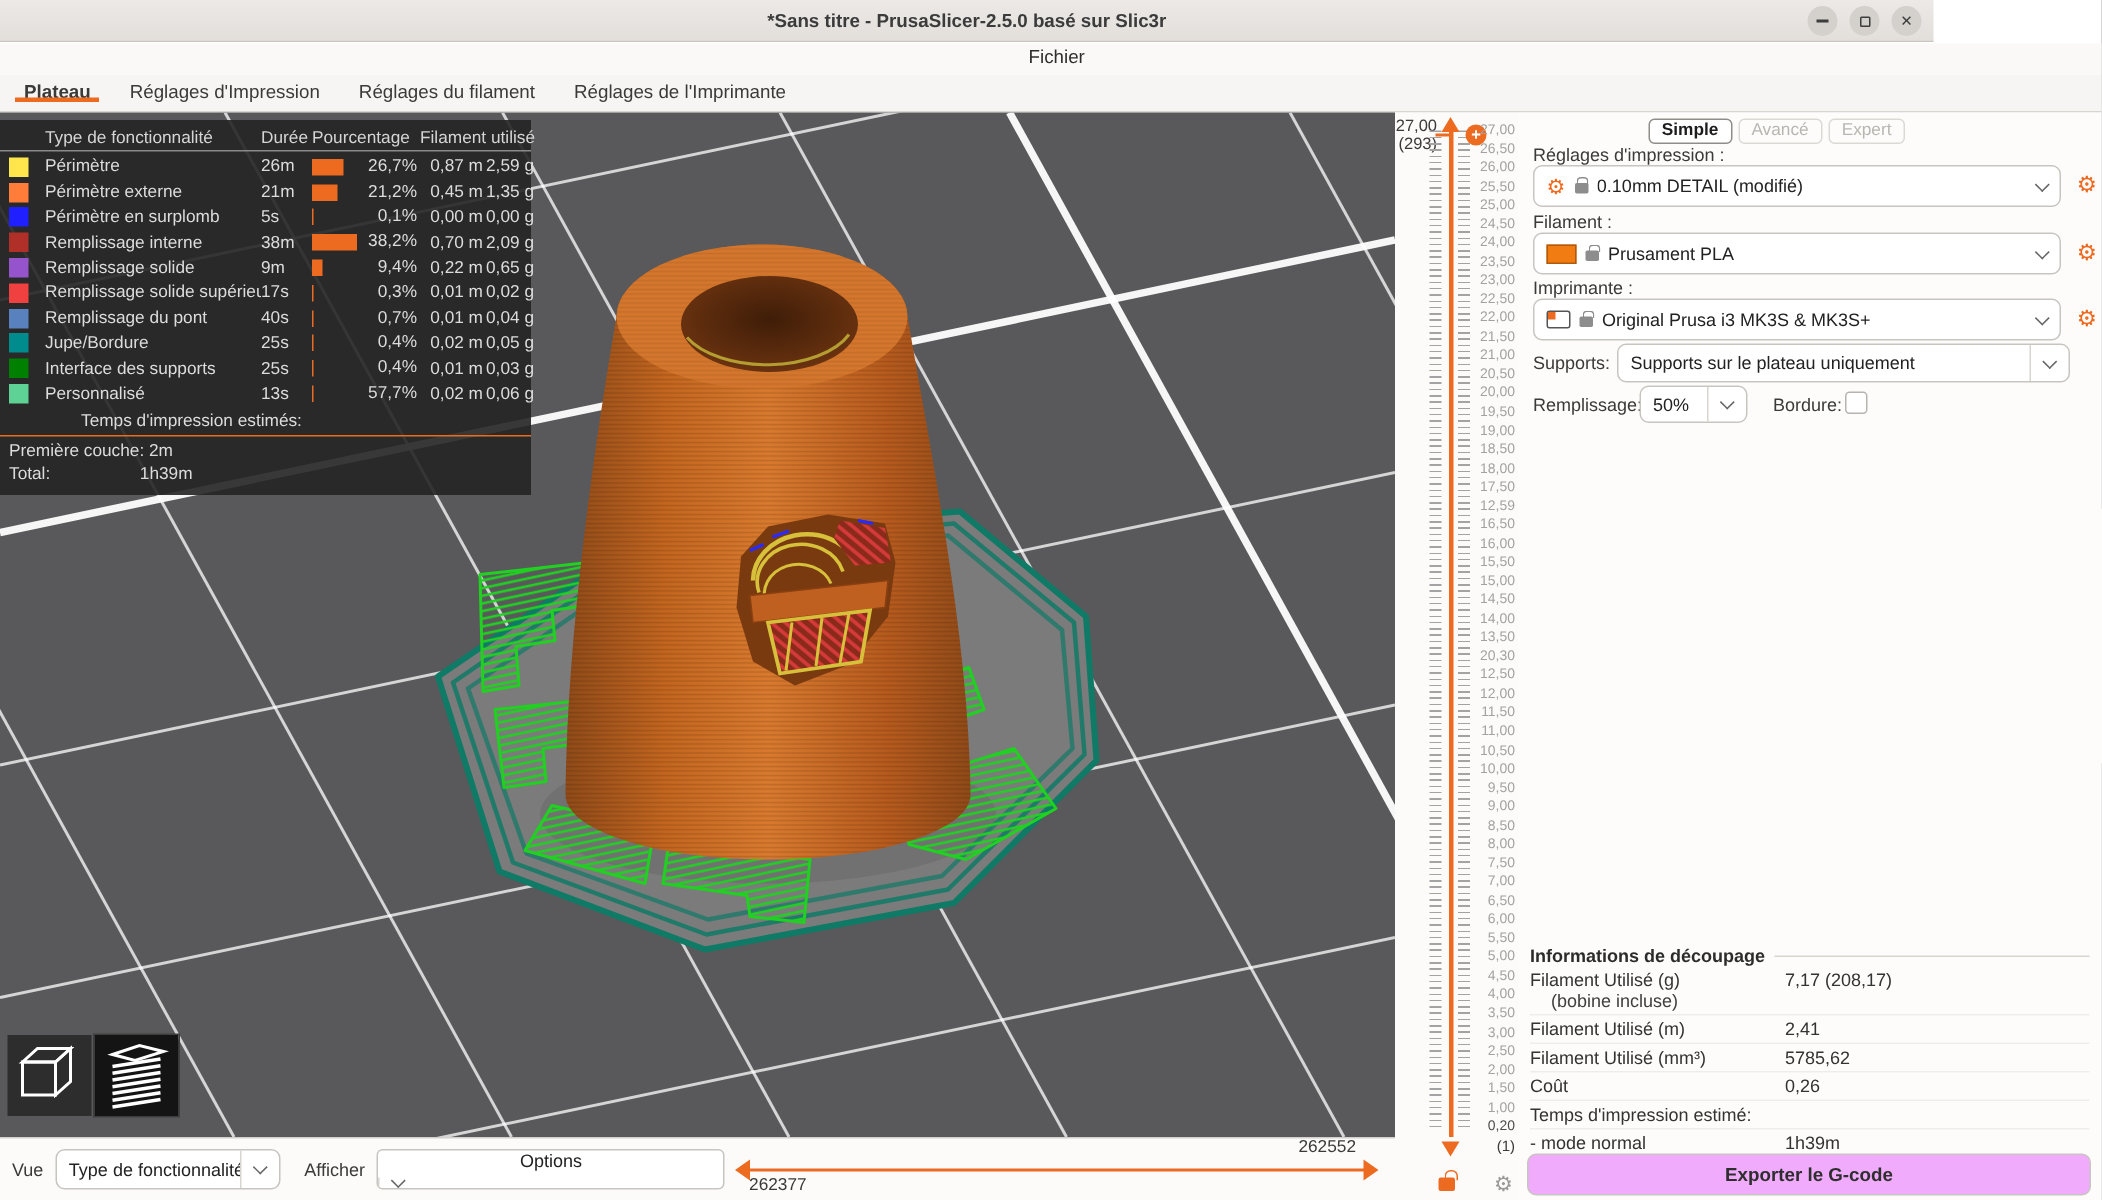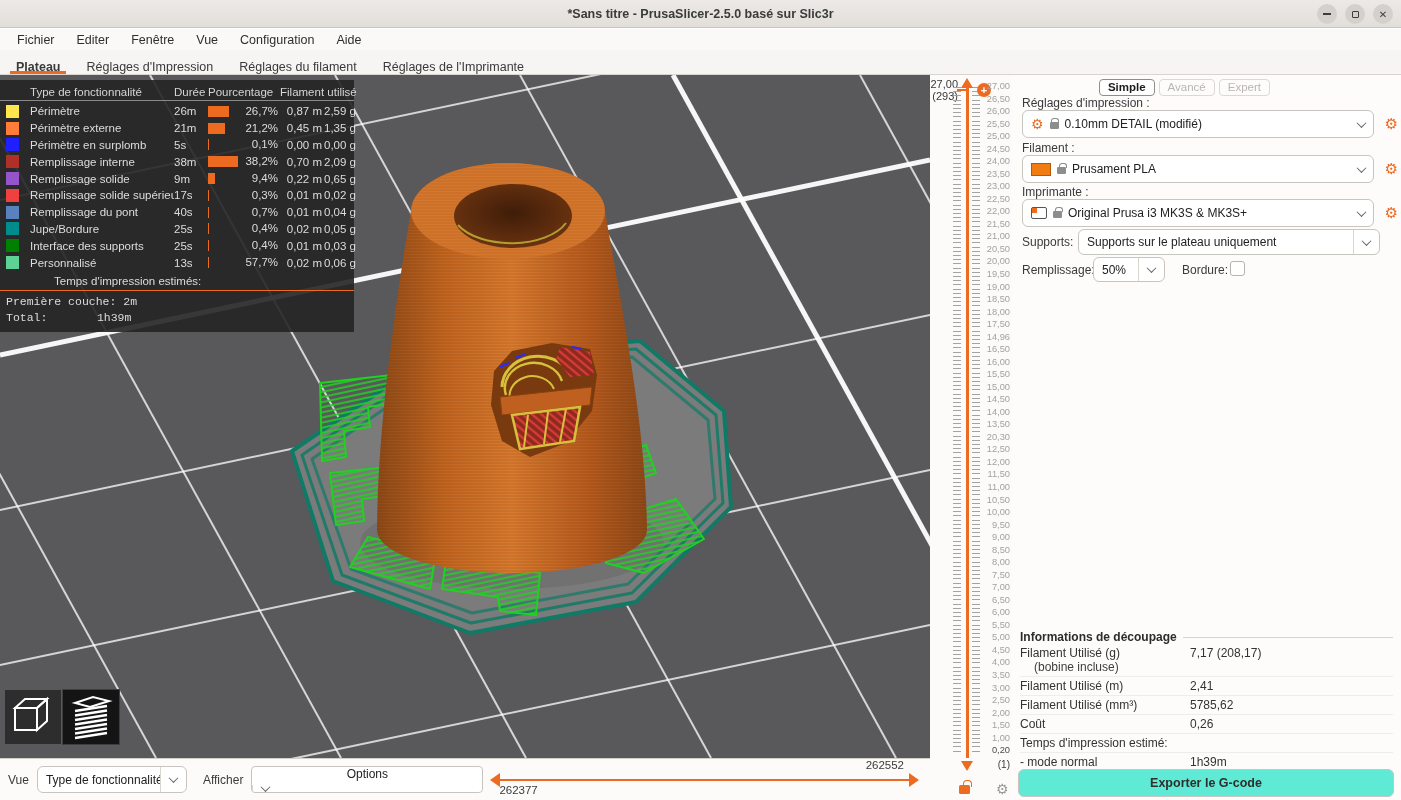--- a/index.html
+++ b/index.html
@@ -1,37 +1,37 @@
 <!DOCTYPE html>
 <html style="--accent: #ED6B21; --viewport-bg: #59595B; --grid-line: #FFFFFF; --bed-inner: #7B7B7B; --model-orange: #C86A28; --model-orange-light: #DD7E33; --model-orange-dark: #9E511C; --model-top: #D4762C; --hole-dark: #5E2C0C; --support-green: #21D121; --brim-teal: #0F7A66; --infill-yellow: #D7C13B; --infill-red: #C83232; --overhang-blue: #2A2AFF;"><head>
 <meta charset="utf-8">
 <style>
   * { margin:0; padding:0; box-sizing:border-box; }
   html,body { width:1401px; height:800px; overflow:hidden;
     font-family:"Liberation Sans", sans-serif; background:#fff; }
 
   
-  #titlebar { position:absolute; left:0; top:0; width:1401px; height:28px;
+  #titlebar { position:absolute; left:0; top:0; width:1289px; height:28px;
     background:linear-gradient(#ece9e6,#e2dfdb); border-bottom:1px solid #c9c6c2;
     display:flex; align-items:center; justify-content:center; }
   #title-text { font-size:12.5px; font-weight:bold; color:#3b3b3b; }
   .win-btns { position:absolute; right:8px; top:4px; display:flex; gap:8px; }
   .win-btn { width:20px; height:20px; border-radius:50%; background:#d4d1cd;
     display:flex; align-items:center; justify-content:center; color:#3c3c3c; font-size:10px; }
   .glyph-min { width:8px; height:1.6px; background:#3c3c3c; }
   .glyph-rest { width:7px; height:7px; border:1.2px solid #3c3c3c; border-radius:1px; }
 
   
   #menubar { position:absolute; left:0; top:29px; width:1401px; height:21px;
-    background:#faf9f8; display:flex; align-items:center; padding-left:8px; gap:4px; }
+    background:#faf9f8; display:flex; align-items:center; padding-left:8px; gap:4px;flex-direction:column; }
   .menu-item { font-size:12.5px; color:#2e2e2e; padding:2px 9px; border-radius:3px; }
 
   
   #tabbar { position:absolute; left:0; top:50px; width:1401px; height:25px;
-    background:#f6f5f3; border-bottom:1px solid #d8d5d1; display:flex; align-items:flex-end;
+    background:#f6f5f3; border-bottom:1px solid #d8d5d1; display:flex; align-items:flex-start;
     padding-left:6px; gap:6px; }
   .tab { font-size:12.5px; color:#3a3a3a; padding:4px 10px 0 10px; position:relative; }
   .tab.active { font-weight:bold; }
   .tab.active::after { content:""; position:absolute; left:4px; right:4px; bottom:0;
     height:3px; background:var(--accent,#ed6b21); }
 
   
   #viewport { position:absolute; left:0; top:75px; width:930px; height:683px;
     background:var(--viewport-bg,#59595b); overflow:hidden; }
 
@@ -44,21 +44,21 @@
   #legend-header span { white-space:nowrap; }
   .lg-swatch { width:13px; height:13px; }
   .lg-label { white-space:nowrap; overflow:hidden; }
   .lg-dur { text-align:left; }
   .lg-pcell { position:relative; height:13px; }
   .lg-bar { position:absolute; left:0; top:1px; height:11px; background:var(--accent,#ed6b21); }
   .lg-pct { position:absolute; right:2px; top:0; }
   .lg-m, .lg-g { text-align:right; white-space:nowrap; }
   #legend-times-title { padding:4px 22px 3px 6px;margin-left:48px; }
   #legend-times-rule { height:0; border-top:1px solid var(--accent,#ed6b21); margin:0 0 3px 0; }
-  .time-row { padding:1.5px 6px;font-family:Liberation Mono, monospace; }
+  .time-row { padding:1.5px 6px; }
   .time-label { display:inline-block; min-width:84px; }
 
   
   .vm-btn { position:absolute; width:56px; height:54px; background:#2d2d2d; bottom:14px; }
   #vm-3d { left:5px; }
   #vm-preview { left:63px; background:#141414; outline:1px solid #3e3e3e; }
 
   
   #layer-col { position:absolute; left:930px; top:75px; width:82px; height:725px; background:#fcfbfa; }
   #layer-top-val { position:absolute; left:0; top:3px; width:28px; text-align:right;
@@ -128,21 +128,21 @@
     border-radius:3px; background:#fff; }
 
   #sliced-info { position:absolute; left:8px; right:8px; top:555px; font-size:12px; color:#333; }
   #si-title { display:flex; align-items:center; gap:6px; font-weight:bold; color:#2c2c2c; }
   #si-title::after { content:""; flex:1; border-top:1px solid #d8d5d1; }
   .si-row { display:flex; padding:2px 0 2px 0; border-top:1px solid #efedeb; }
   .si-row:first-of-type { border-top:none; }
   .si-left { width:170px; }
   .si-sub { padding-left:14px; color:#404040; }
   .si-val { flex:1; }
-  #export-btn { position:absolute; left:6px; right:7px; top:694px; height:28px; background:#5eead4;
+  #export-btn { position:absolute; left:6px; right:7px; top:694px; height:28px; background:#f0abfc;
     border:1px solid #c8c5c1; border-radius:6px; display:flex; align-items:center;
     justify-content:center; font-size:12.5px; font-weight:bold; color:#2e2e2e; }
 
   
   #bottom-bar { position:absolute; left:0; top:758px; width:930px; height:42px;
     background:#fcfbfa; border-top:1px solid #d3d0cc; display:flex; align-items:center;
     padding-left:8px; }
   #bottom-bar .blabel { font-size:12px; color:#3a3a3a; }
   #view-combo { width:150px; height:27px; margin-left:8px; position:relative; }
   #show-label { margin-left:16px; }
@@ -463,21 +463,21 @@
       <div class="tick-label">22,00</div>
       <div class="tick-label">21,50</div>
       <div class="tick-label">21,00</div>
       <div class="tick-label">20,50</div>
       <div class="tick-label">20,00</div>
       <div class="tick-label">19,50</div>
       <div class="tick-label">19,00</div>
       <div class="tick-label">18,50</div>
       <div class="tick-label">18,00</div>
       <div class="tick-label">17,50</div>
-      <div class="tick-label">14,96</div>
+      <div class="tick-label">12,59</div>
       <div class="tick-label">16,50</div>
       <div class="tick-label">16,00</div>
       <div class="tick-label">15,50</div>
       <div class="tick-label">15,00</div>
       <div class="tick-label">14,50</div>
       <div class="tick-label">14,00</div>
       <div class="tick-label">13,50</div>
       <div class="tick-label">20,30</div>
       <div class="tick-label">12,50</div>
       <div class="tick-label">12,00</div>

